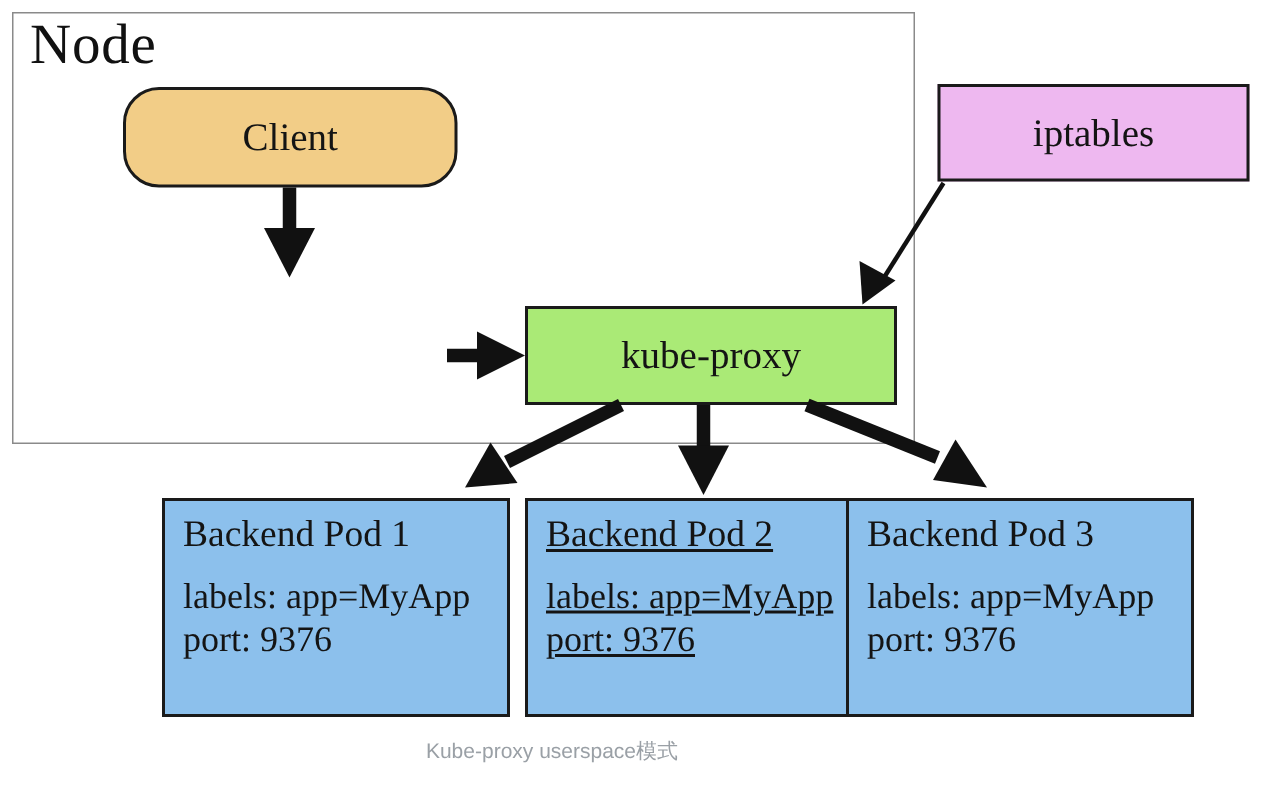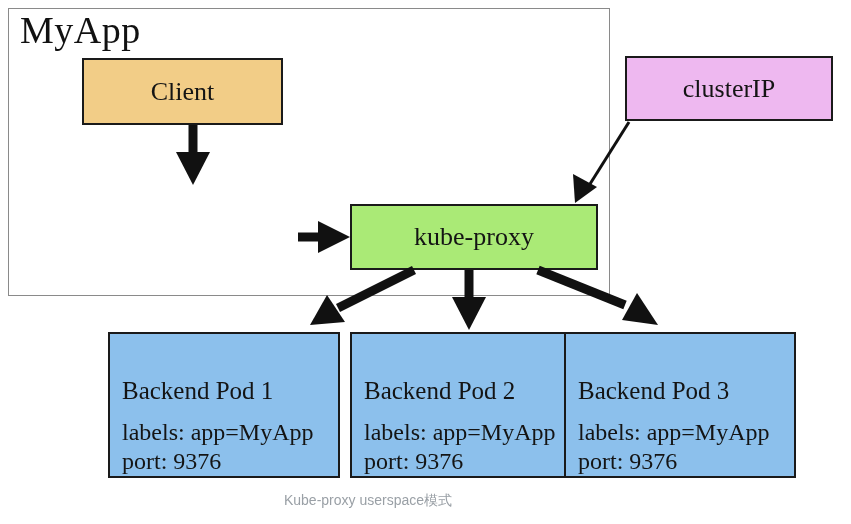--- a/index.html
+++ b/index.html
@@ -45,24 +45,25 @@
     box-sizing: border-box;
     display: flex;
     align-items: center;
     justify-content: center;
     font-family: "Liberation Serif", serif;
     color: #141414;
   }
   .rect-client {
     left: 82px;
     top: 58px;
-    width: 201px;
+    width: 223px;
     height: 67px;
     background: #f2cd87;
     font-size: 26px;
+    border-radius: 24px;
   }
   .rect-apiserver {
     left: 625px;
     top: 56px;
     width: 208px;
     height: 65px;
     background: #eeb8f0;
     font-size: 26px;
   }
   .rect-kubeproxy {
@@ -77,26 +78,26 @@
   .pod {
     position: absolute;
     top: 332px;
     height: 146px;
     background: #8cc0ec;
     border: 2.5px solid #1a1a1a;
     box-sizing: border-box;
     padding: 6px 10px 0 12px;
     display: flex;
     flex-direction: column;
-    justify-content: flex-end;
+    justify-content: flex-start;
     font-family: "Liberation Serif", serif;
     color: #141414;
   }
   .pod-1 { left: 108px; width: 232px; }
-  .pod-2 { left: 350px; width: 233px; }
+  .pod-2 { left: 350px; width: 233px; text-decoration: underline; }
   .pod-3 { left: 564px; width: 232px; }
   .pod-title {
     font-size: 25px;
     line-height: 34px;
     margin-bottom: 10px;
     white-space: nowrap;
   }
   .pod-line {
     font-size: 24px;
     line-height: 29px;
@@ -142,28 +143,28 @@
     font-size: 14px;
     color: #9aa0a6;
   }
 </style>
 </head>
 <body>
 
 <div id="canvas">
 
   <div class="node-box"></div>
-  <div class="node-label">MyApp</div>
+  <div class="node-label">Node</div>
 
   <div class="rect rect-client">
     <span>Client</span>
   </div>
 
   <div class="rect rect-apiserver">
-    <span>clusterIP</span>
+    <span>iptables</span>
   </div>
 
 
   <div class="rect rect-kubeproxy">
     <span>kube-proxy</span>
   </div>
 
   <div class="pod pod-1">
     <div class="pod-title">Backend Pod 1</div>
     <div class="pod-line">labels: app=MyApp</div>

